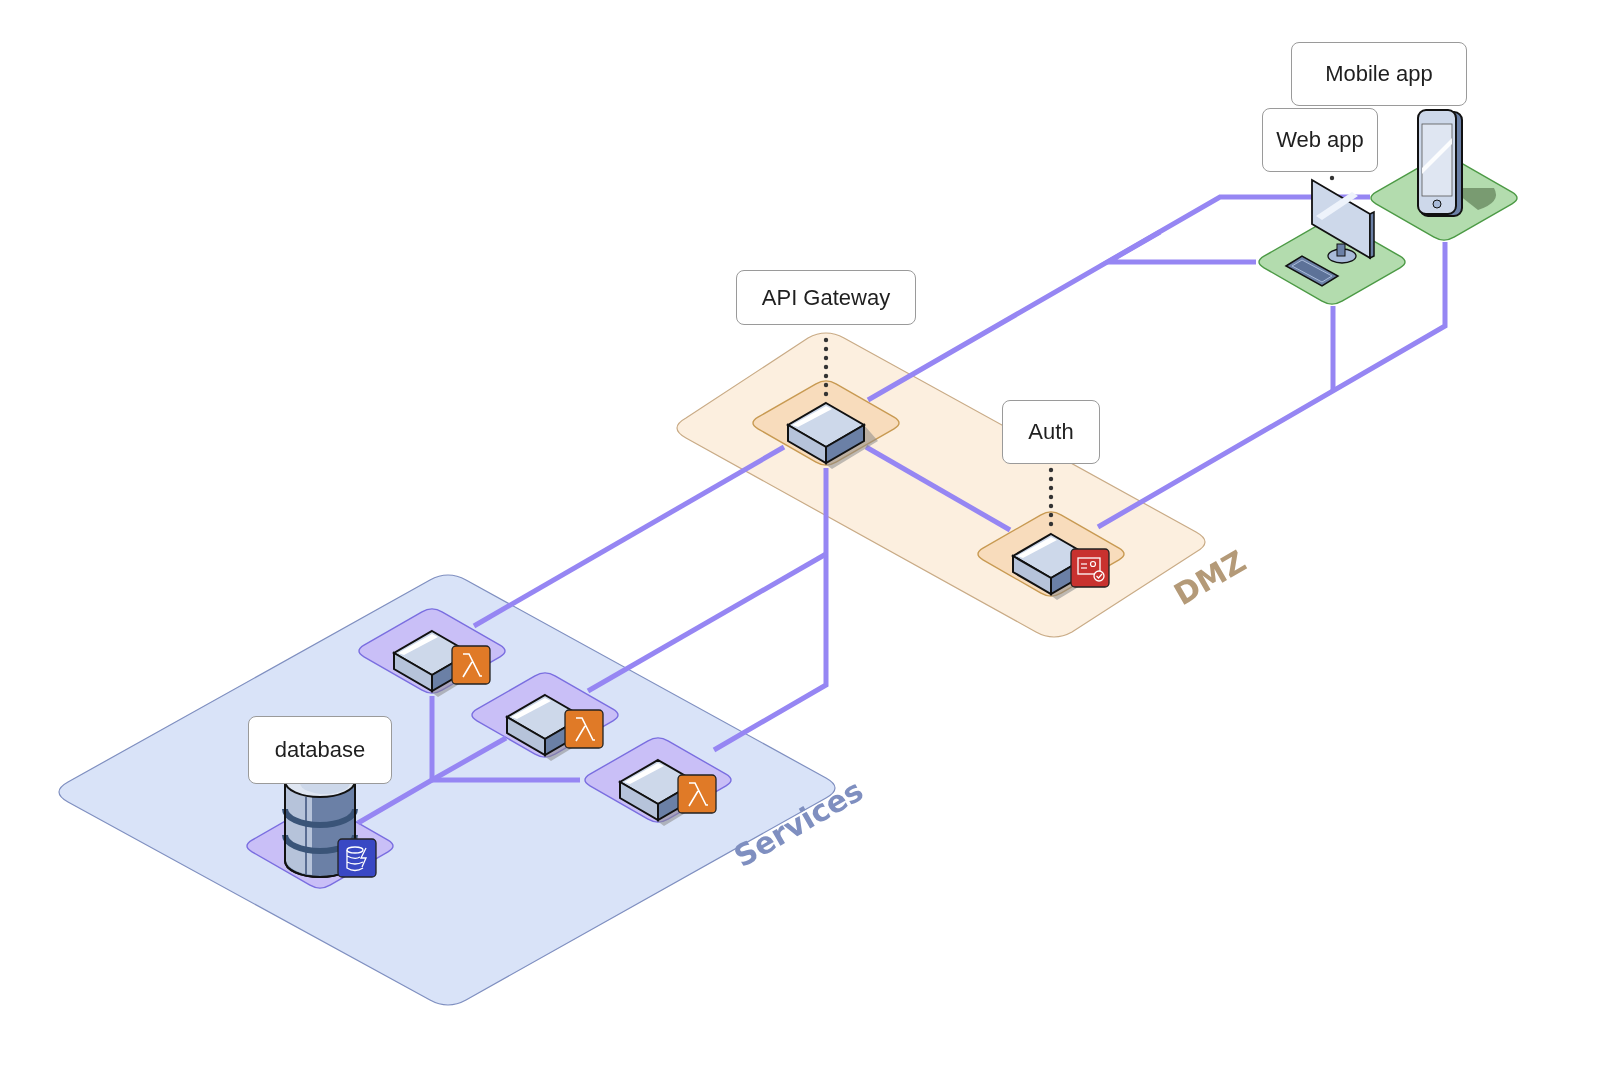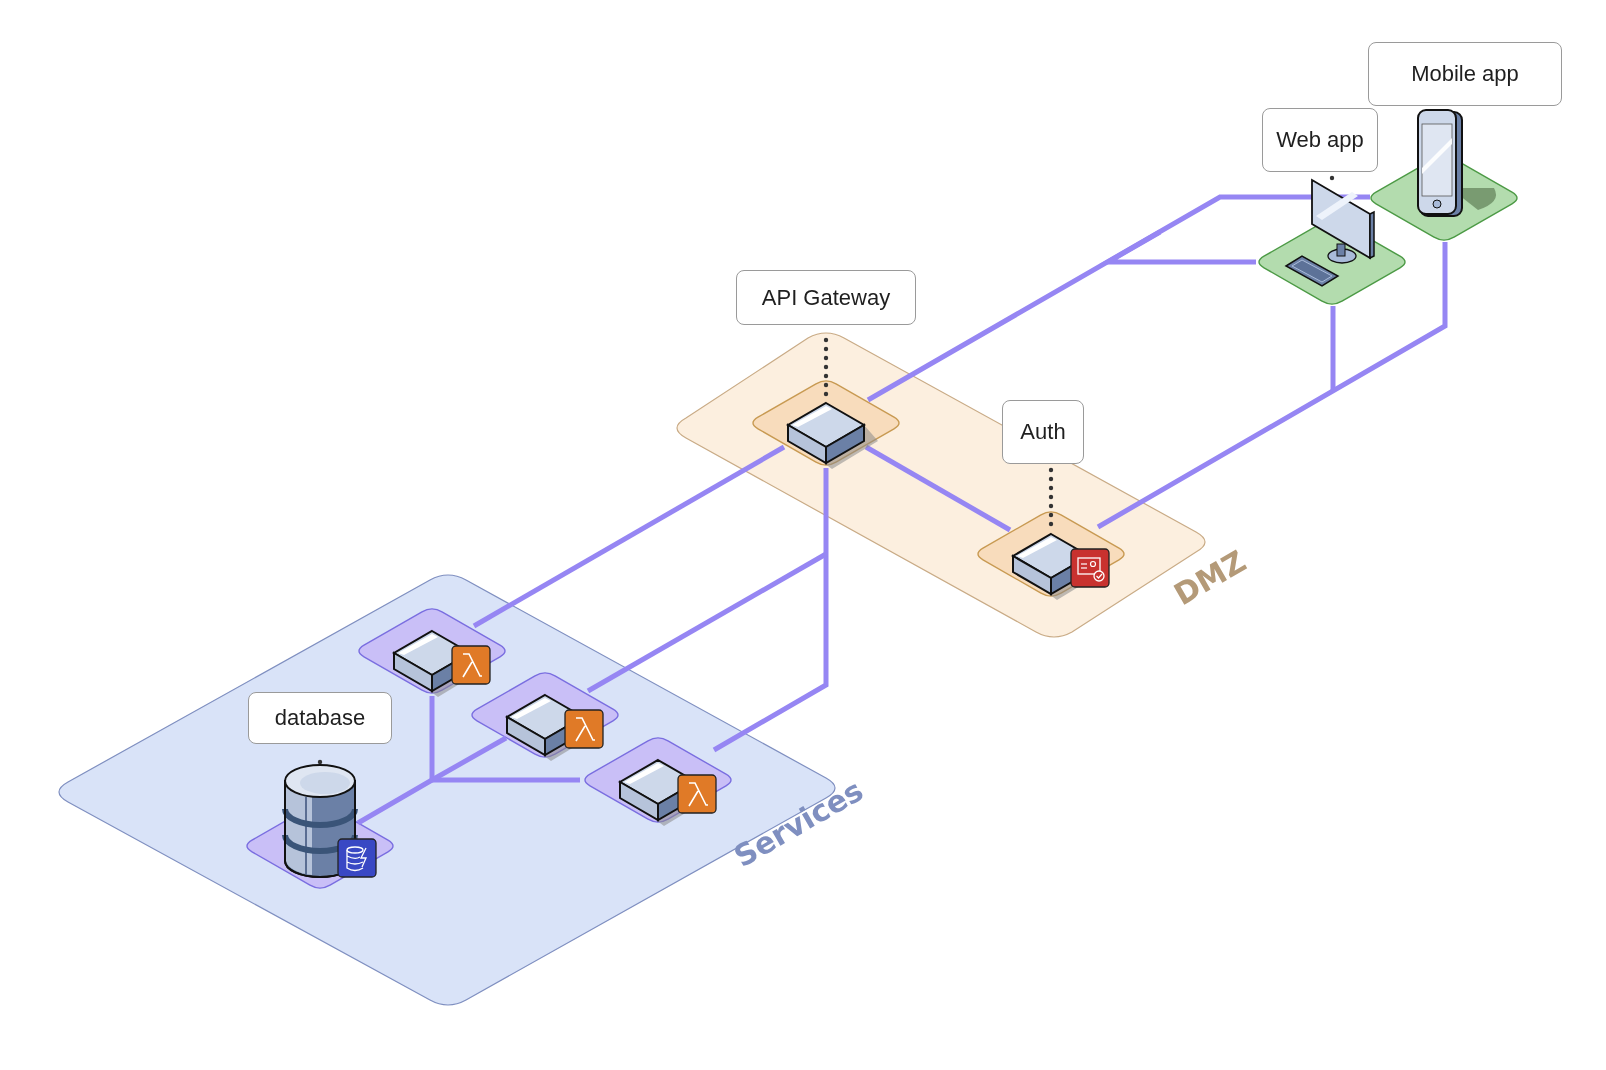--- a/index.html
+++ b/index.html
@@ -176,18 +176,18 @@
           <ellipse cx="355" cy="850" rx="8" ry="3" fill="none" stroke="#fff" stroke-width="1.3"></ellipse>
           <path d="M 347,850 L 347,868 Q 355,873 363,868 M 347,856 Q 355,860 360,857 M 347,862 Q 355,866 363,862" fill="none" stroke="#fff" stroke-width="1.3"></path>
           <path d="M 366,848 L 361,858 L 366,858 L 362,867" fill="none" stroke="#fff" stroke-width="1.3"></path>
         </g>
         <circle cx="320" cy="762" r="2.2" fill="#333"></circle>
       </g>
     </g>
 </svg>
 
 <div id="labels-layer">
-    <div class="label-box" style="left: 1368px; top: 42px; width: 194px; height: 64px;">Mobile app</div>
+    <div class="label-box" style="left: 1291px; top: 42px; width: 176px; height: 64px;">Mobile app</div>
     <div class="label-box" style="left: 1262px; top: 108px; width: 116px; height: 64px;">Web app</div>
     <div class="label-box" style="left: 736px; top: 270px; width: 180px; height: 55px;">API Gateway</div>
-    <div class="label-box" style="left: 1002px; top: 400px; width: 82px; height: 64px;">Auth</div>
-    <div class="label-box" style="left: 248px; top: 692px; width: 144px; height: 52px;">database</div>
+    <div class="label-box" style="left: 1002px; top: 400px; width: 98px; height: 64px;">Auth</div>
+    <div class="label-box" style="left: 248px; top: 716px; width: 144px; height: 68px;">database</div>
   </div>
 
 </body></html>

